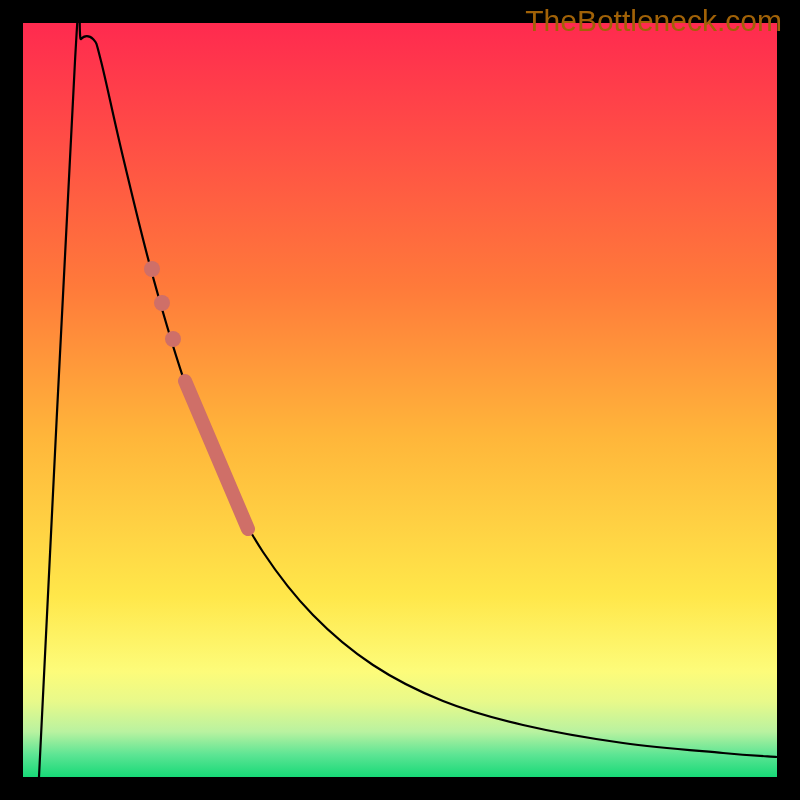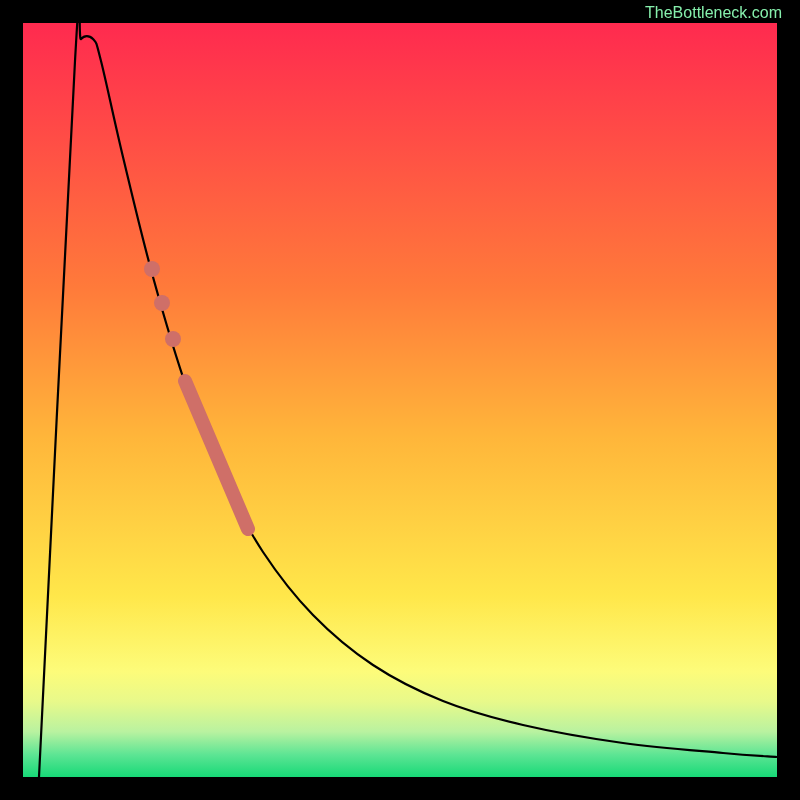--- a/index.html
+++ b/index.html
@@ -7,22 +7,22 @@
     width: 800px;
     height: 800px;
     background: #000;
     position: relative;
     font-family: Arial, sans-serif;
   }
   .watermark {
     position: absolute;
     top: 4px;
     right: 18px;
-    color: #86efac;
-    font-size: 16px;
+    color: #a16207;
+    font-size: 30px;
     font-weight: 500;
     z-index: 10;
   }
   .plot-area {
     position: absolute;
     left: 23px;
     top: 23px;
     width: 754px;
     height: 754px;
     overflow: hidden;

